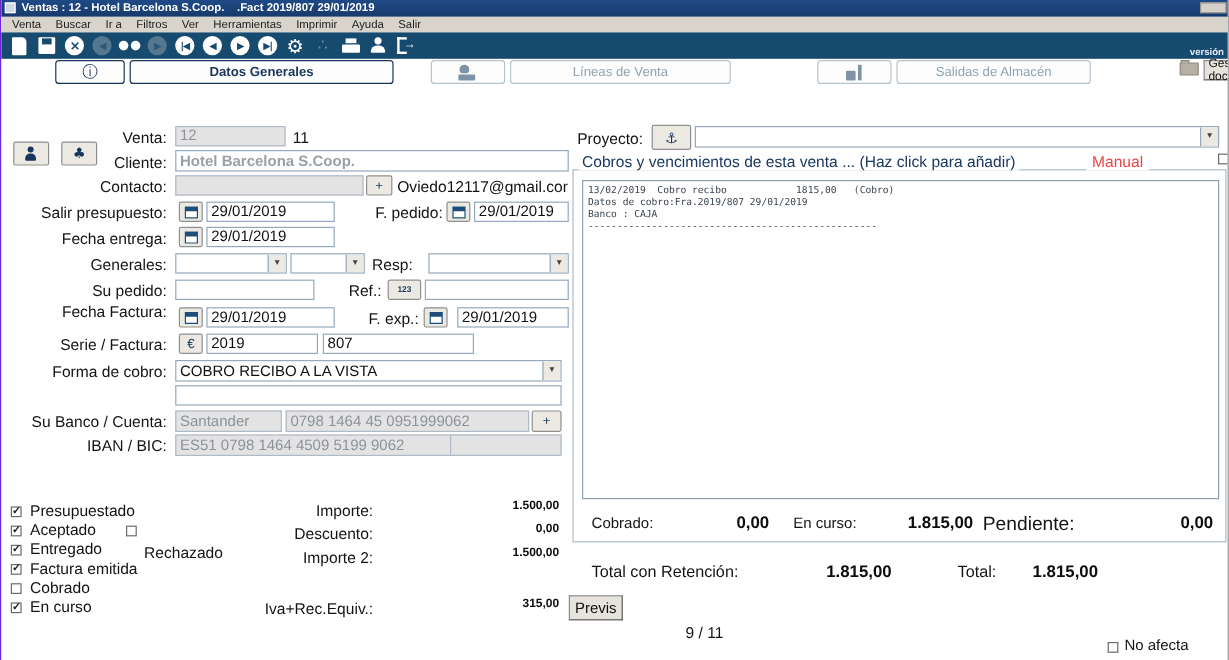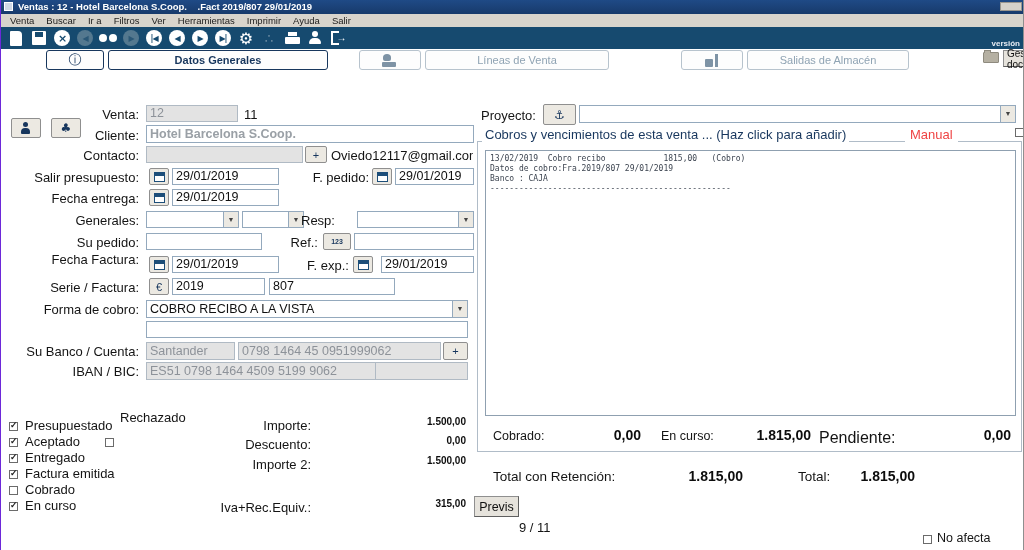--- a/index.html
+++ b/index.html
@@ -214,21 +214,21 @@
     </div>
   <div class="inp" style="left:171px;top:189px;width:107px;">29/01/2019</div>
 
   <span class="lbl" style="top:213px;">Generales:</span>
   <div class="inp" style="left:145px;top:211px;width:93px;padding-right:16px;">
       <span class="dd-arrow">▼</span>
     </div>
   <div class="inp" style="left:241px;top:211px;width:62px;padding-right:16px;">
       <span class="dd-arrow">▼</span>
     </div>
-  <span class="sl" style="left:300px;top:213px;width:52px;text-align:left;">Resp:</span>
+  <span class="sl" style="left:300px;top:213px;width:52px;text-align:center;">Resp:</span>
   <div class="inp" style="left:356px;top:211px;width:117px;padding-right:16px;">
       <span class="dd-arrow">▼</span>
     </div>
 
   <span class="lbl" style="top:235px;">Su pedido:</span>
   <div class="inp" style="left:145px;top:233px;width:116px;"></div>
   <span class="sl" style="left:270px;top:235px;width:47px;text-align:right;">Ref.:</span>
   <div class="mini" style="left:322px;top:233px;width:28px;font-size:7px;font-weight:bold;">
       <span>123</span>
     </div>
@@ -265,42 +265,42 @@
 
   <span class="lbl" style="top:364px;">IBAN / BIC:</span>
   <div class="inp dis" style="left:145px;top:362px;width:254px;height:18px;line-height:16px;">ES51 0798 1464 4509 5199 9062</div>
   <div class="inp dis" style="left:374px;top:362px;width:93px;height:18px;line-height:16px;"></div>
 
   <span class="cb checked" style="left:8px;top:422px;"></span>
   <span class="cbl" style="left:24px;top:418px;">Presupuestado</span>
   <span class="cb checked" style="left:8px;top:438px;"></span>
   <span class="cbl" style="left:24px;top:434px;">Aceptado</span>
   <span class="cb" style="left:104px;top:438px;"></span>
-  <span class="cbl" style="left:119px;top:410px;">Rechazado</span>
+  <span class="cbl" style="left:119px;top:453px;">Rechazado</span>
   <span class="cb checked" style="left:8px;top:454px;"></span>
   <span class="cbl" style="left:24px;top:450px;">Entregado</span>
   <span class="cb checked" style="left:8px;top:470px;"></span>
   <span class="cbl" style="left:24px;top:466px;">Factura emitida</span>
   <span class="cb" style="left:8px;top:486px;"></span>
   <span class="cbl" style="left:24px;top:482px;">Cobrado</span>
   <span class="cb checked" style="left:8px;top:502px;"></span>
   <span class="cbl" style="left:24px;top:498px;">En curso</span>
 
   <span class="tl-lbl" style="top:418px;">Importe:</span>
   <span class="tl-val" style="top:416px;">1.500,00</span>
   <span class="tl-lbl" style="top:437px;">Descuento:</span>
   <span class="tl-val" style="top:435px;">0,00</span>
   <span class="tl-lbl" style="top:457px;">Importe 2:</span>
   <span class="tl-val" style="top:455px;">1.500,00</span>
   <span class="tl-lbl" style="top:500px;">Iva+Rec.Equiv.:</span>
   <span class="tl-val" style="top:498px;">315,00</span>
   <div class="btn" style="left:473px;top:496px;width:45px;height:21px;">
       <span>Previs</span>
     </div>
-  <span class="sl" style="left:518px;top:520px;width:80px;">9 / 11</span>
+  <span class="sl" style="left:546px;top:520px;width:80px;text-align:center;">9 / 11</span>
 
   <span class="sl" style="left:480px;top:108px;">Proyecto:</span>
   <div class="mini" style="left:542px;top:104px;width:33px;height:21px;">
       <span style="font-family:'DejaVu Sans',sans-serif;font-size:12px;color:#17365d;">⚓</span>
     </div>
   <div class="inp" style="left:578px;top:105px;width:437px;height:18px;line-height:16px;padding-right:16px;">
       <span class="dd-arrow">▼</span>
     </div>
 
   <div id="fs"></div>

